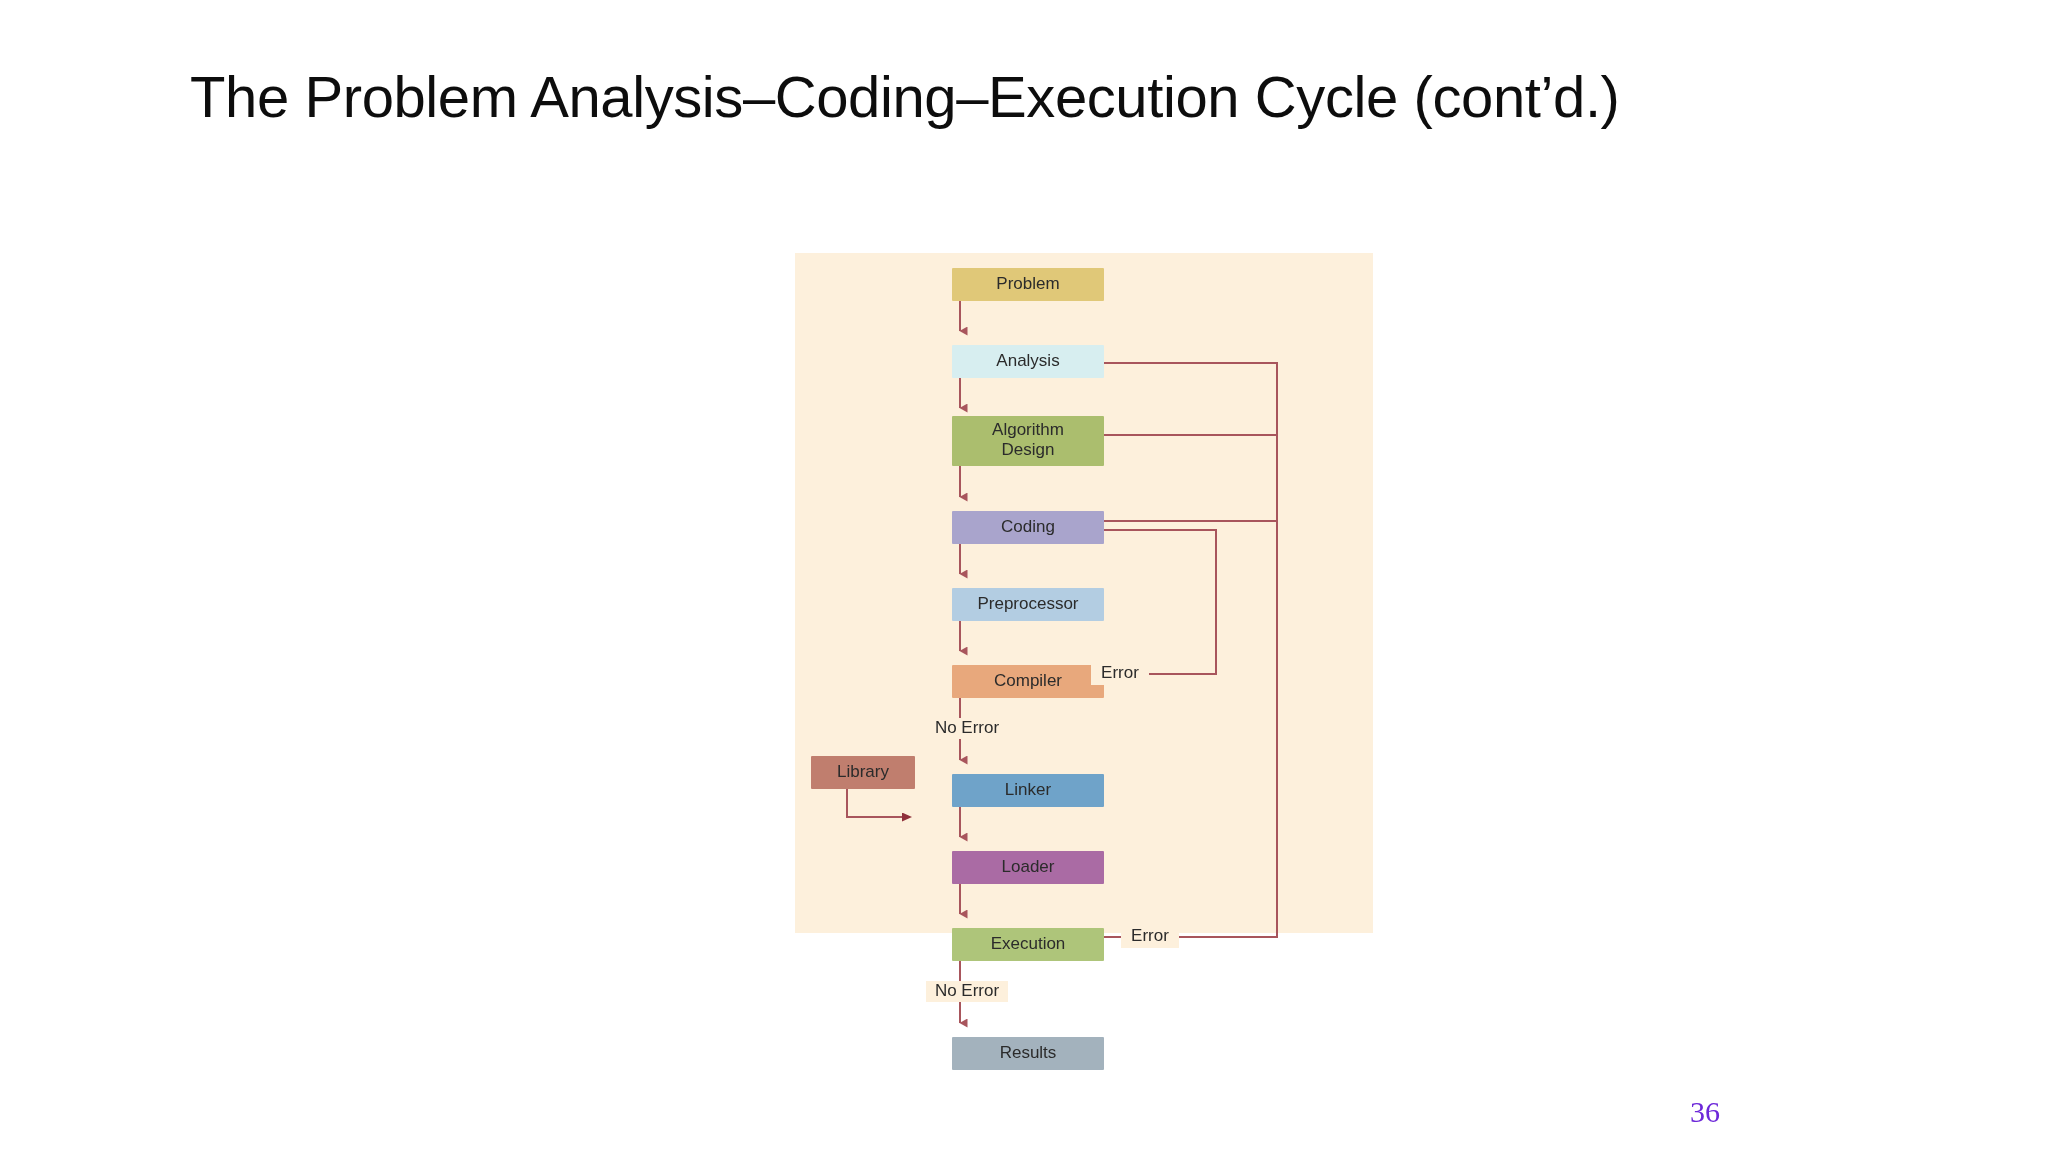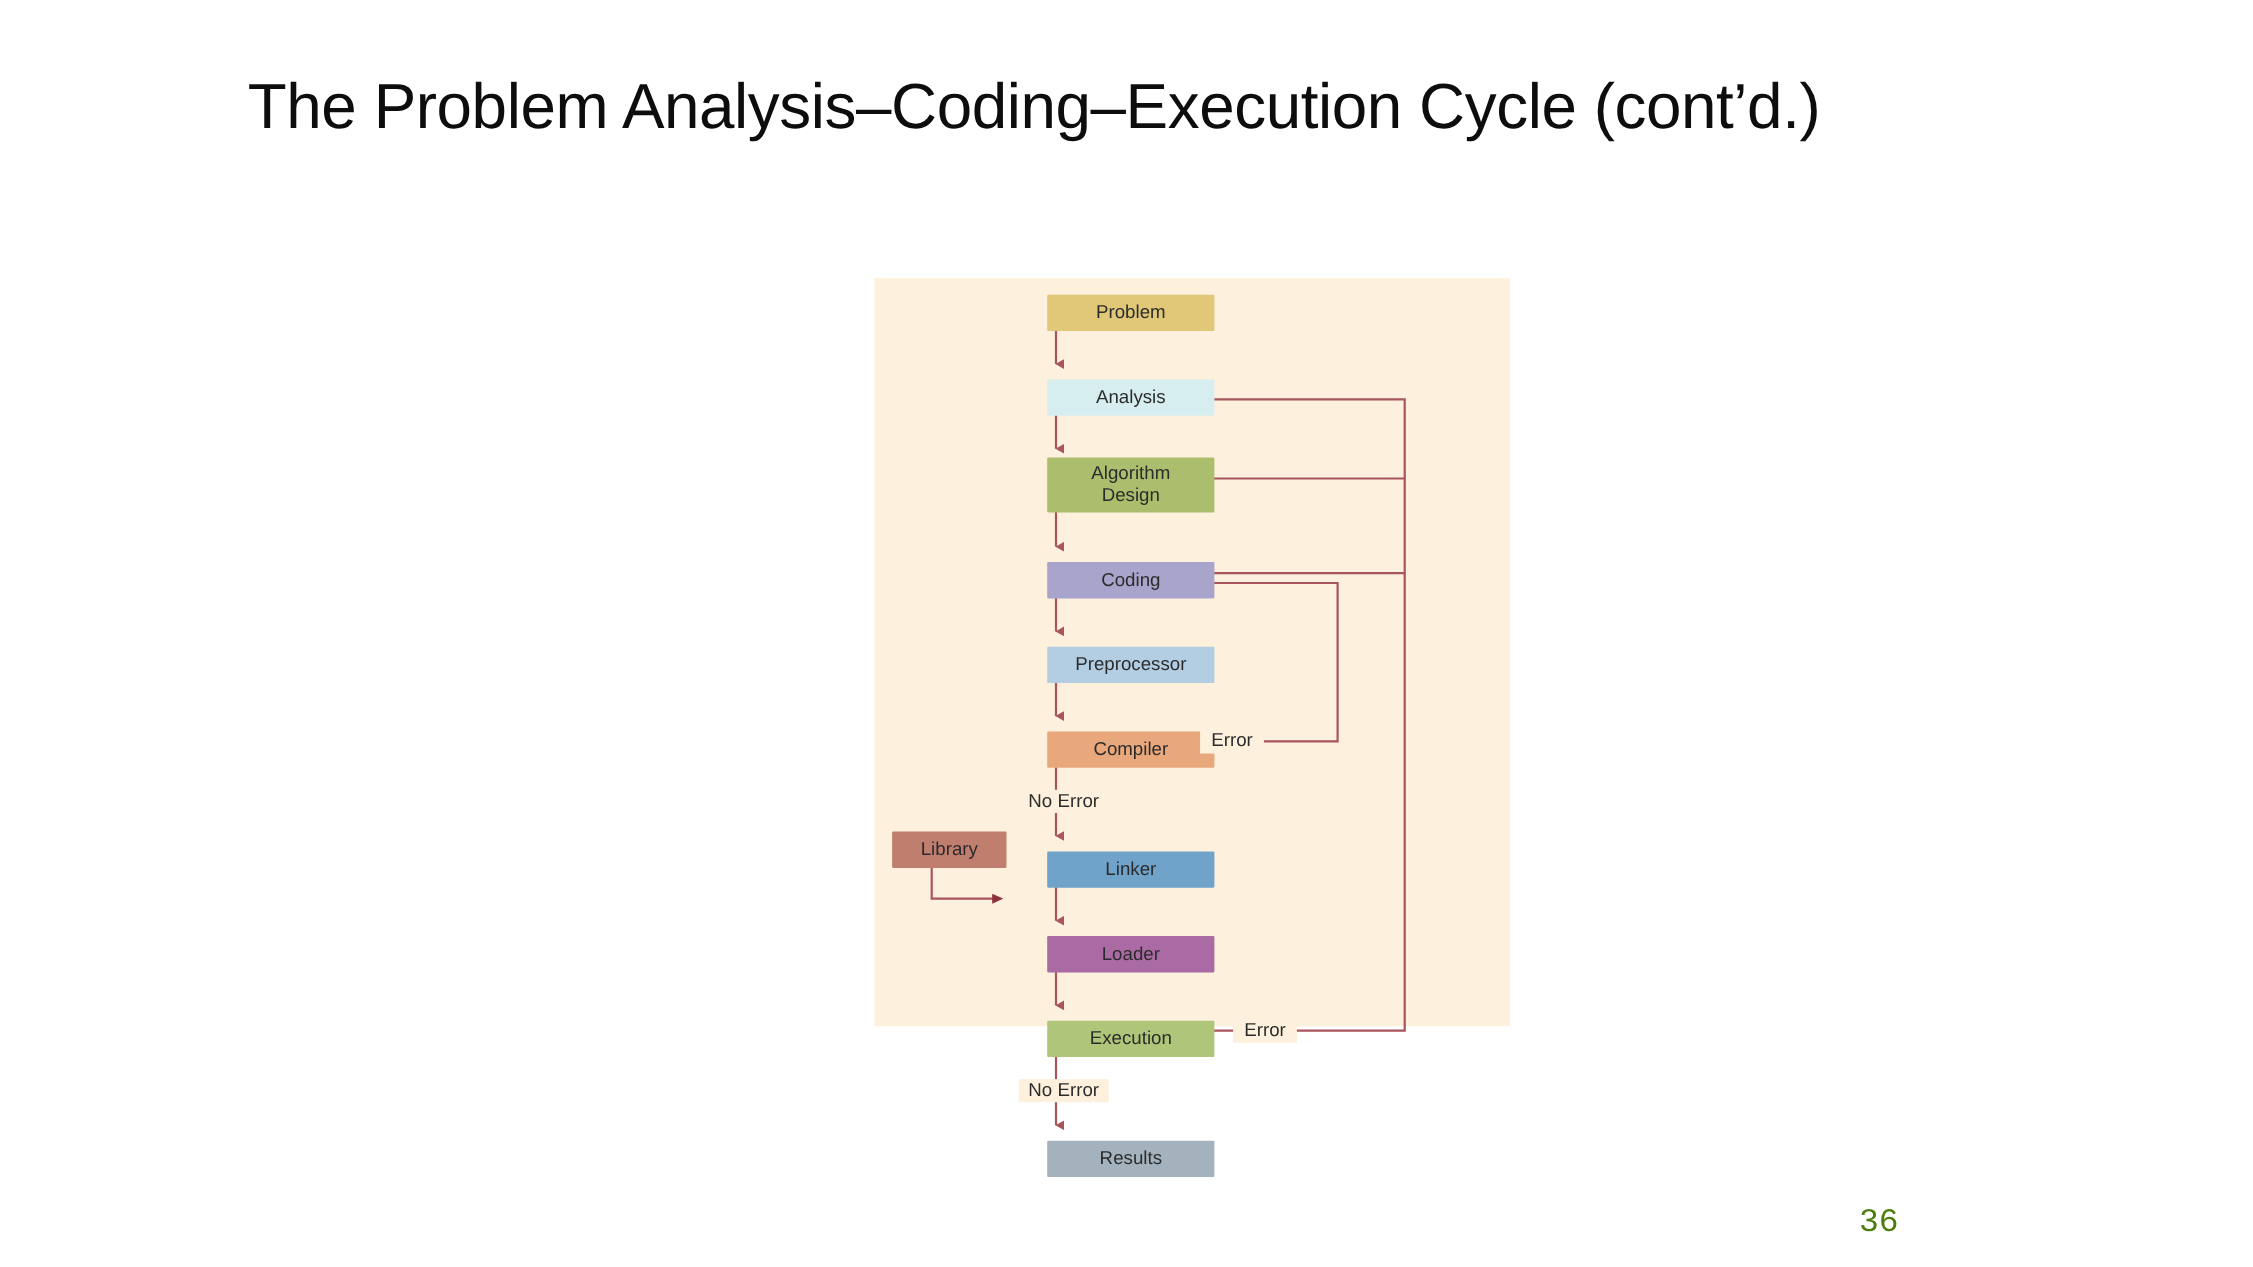--- a/index.html
+++ b/index.html
@@ -29,31 +29,30 @@
     left: 190px;
     top: 62px;
     width: 1500px;
     font-family: "Liberation Sans", sans-serif;
     font-size: 58px;
     line-height: 1.20;
     font-weight: 400;
     color: #0d0d0d;
     letter-spacing: -0.4px;
     white-space: pre-wrap;
-    text-align: center;
   }
 
   
   .page-number {
     position: absolute;
     left: 1690px;
     top: 1095px;
     font-size: 30px;
-    color: #4d7c0f;
-    font-family: Liberation Mono, monospace;
+    color: #6d28d9;
+    font-family: Liberation Serif, serif;
   }
 
   
   .figure-panel {
     position: absolute;
     left: 795px;
     top: 253px;
     width: 578px;
     height: 680px;
     background: #fdf0dc;

